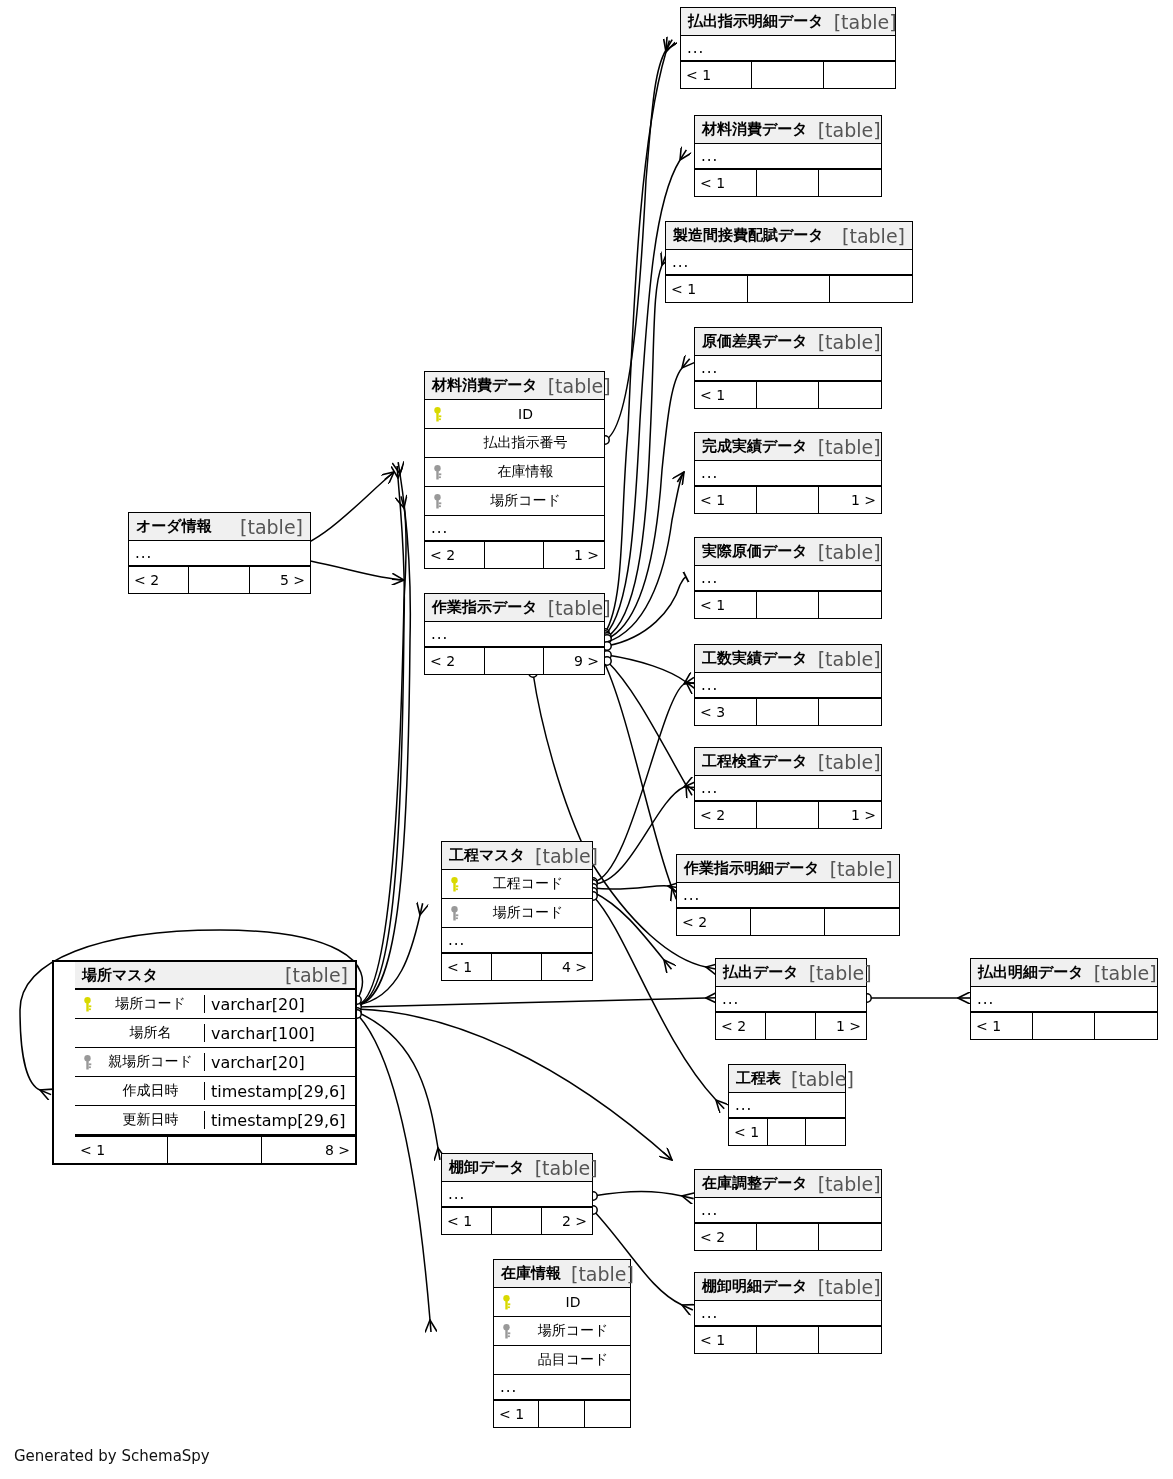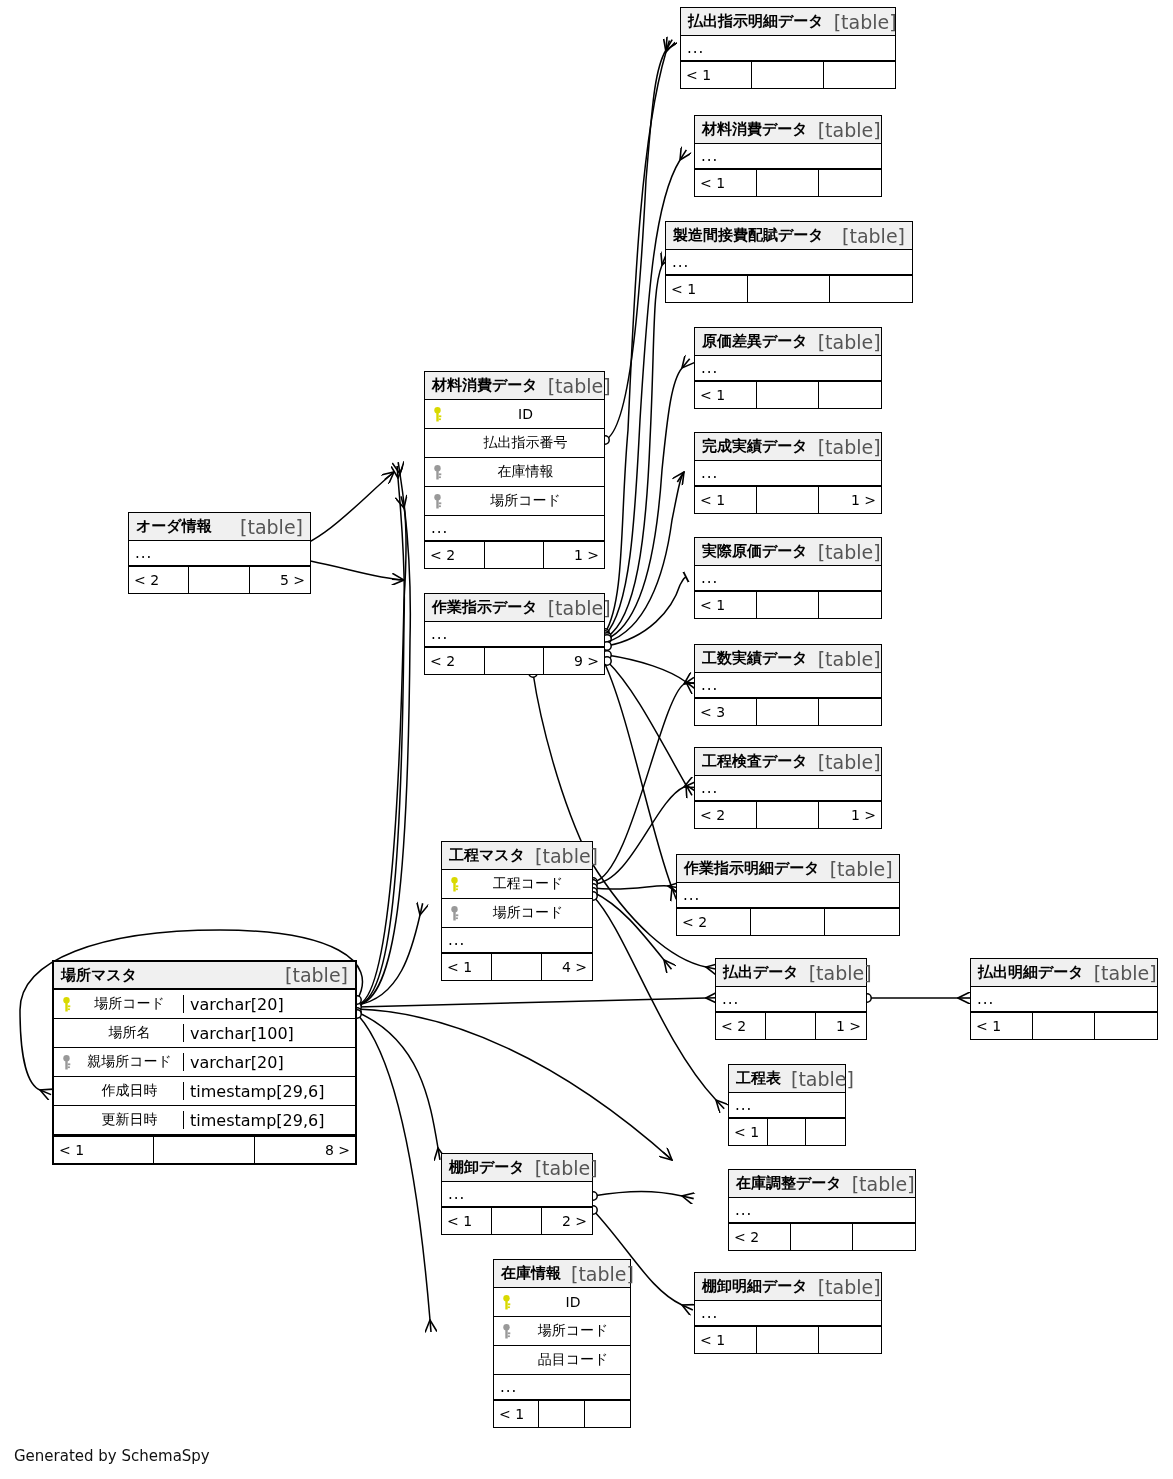--- a/index.html
+++ b/index.html
@@ -317,21 +317,21 @@
           <span class="tb-title">工程表</span>
           <span class="tb-tag">[table]</span>
         </div>
         <div class="ellipsis-row">...</div>
         <div class="footer-row">
           <div class="footer-cell l">&lt; 1</div>
           <div class="footer-cell l"></div>
           <div class="footer-cell"></div>
         </div>
       </div>
-      <div class="table-box" style="left:728px; top:1169px; width:188px;">
+      <div class="table-box" style="left:694px; top:1169px; width:188px;">
         <div class="tb-header">
           <span class="tb-title">在庫調整データ</span>
           <span class="tb-tag">[table]</span>
         </div>
         <div class="ellipsis-row">...</div>
         <div class="footer-row">
           <div class="footer-cell l">&lt; 2</div>
           <div class="footer-cell l"></div>
           <div class="footer-cell"></div>
         </div>
@@ -502,21 +502,21 @@
             <span class="col-label">品目コード</span>
           </div>
         </div>
         <div class="ellipsis-row">...</div>
         <div class="footer-row">
           <div class="footer-cell l">&lt; 1</div>
           <div class="footer-cell l"></div>
           <div class="footer-cell"></div>
         </div>
       </div>
-      <div class="table-box thick" style="left:52px; top:960px; width:305px;">
+      <div class="table-box thick" style="left:52px; top:960px; width:305px;padding-left:21px;">
         <div class="tb-header thickline">
           <span class="tb-title">場所マスタ</span>
           <span class="tb-tag">[table]</span>
         </div>
         <div class="tb-row">
           <div class="col-name bordered" style="flex:0 0 130px;">
             <span class="key-icon"><svg viewBox="0 0 13 15" width="13" height="15">
                 <circle cx="6.5" cy="3.3" r="3.2" fill="#d9d900"></circle>
                 <rect x="5.3" y="5" width="2.4" height="9.5" fill="#d9d900"></rect>
                 <rect x="7.7" y="8.4" width="2.6" height="1.8" fill="#d9d900"></rect>

